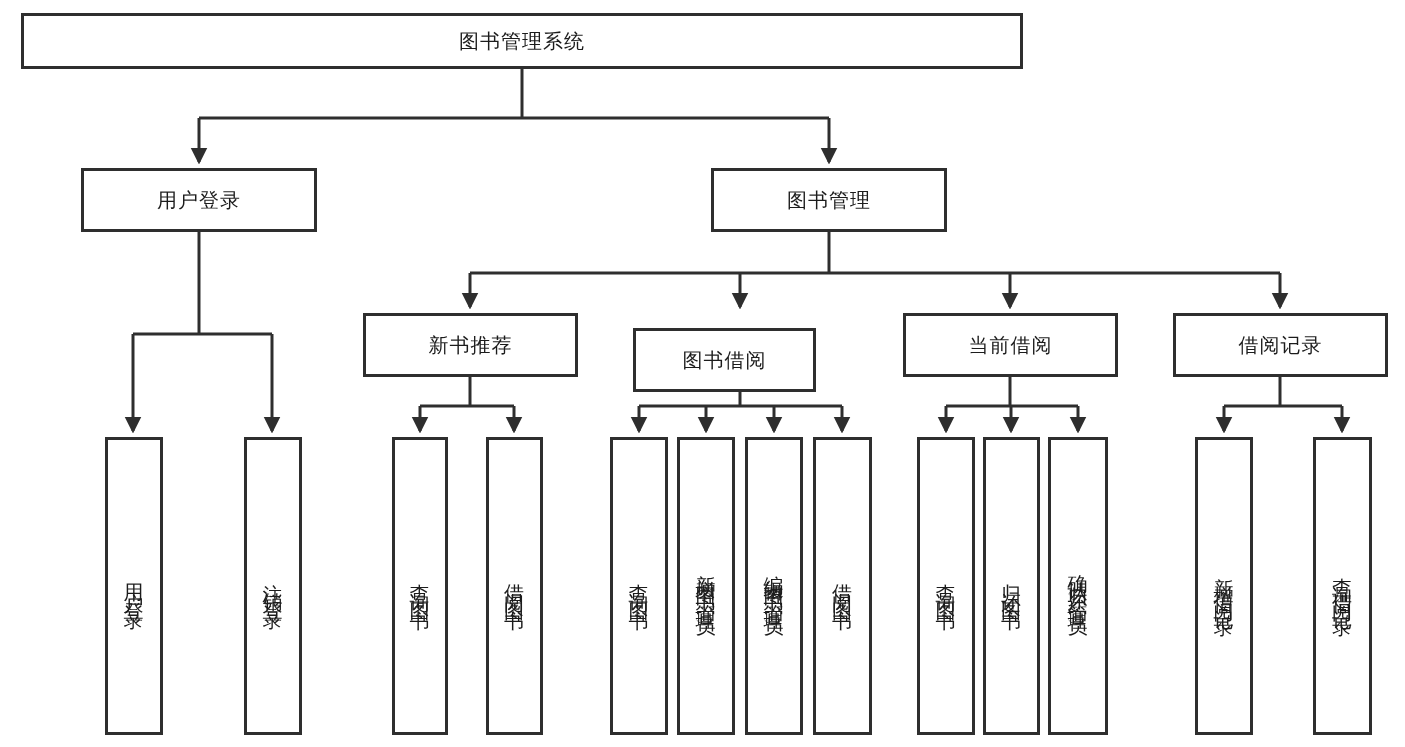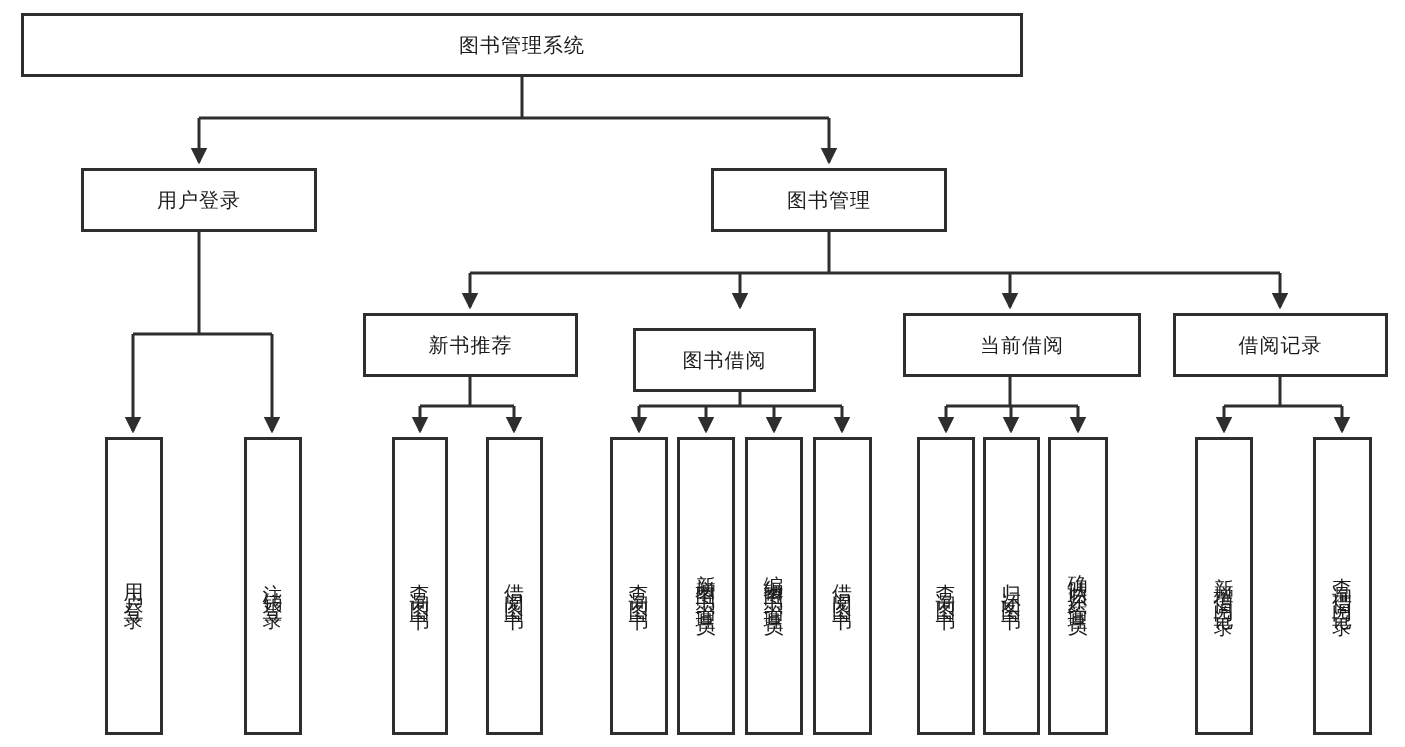--- a/index.html
+++ b/index.html
@@ -100,28 +100,28 @@
       <line x1="1011" y1="406" x2="1011" y2="431" marker-end="url(#arw)"></line>
       <line x1="1078" y1="406" x2="1078" y2="431" marker-end="url(#arw)"></line>
 
       <line x1="1280" y1="377" x2="1280" y2="406"></line>
       <line x1="1224" y1="406" x2="1342" y2="406"></line>
       <line x1="1224" y1="406" x2="1224" y2="431" marker-end="url(#arw)"></line>
       <line x1="1342" y1="406" x2="1342" y2="431" marker-end="url(#arw)"></line>
     </g>
   </svg>
 
-  <div class="box h-box" style="left:21px; top:13px; width:1002px; height:64px;">图书管理系统</div>
+  <div class="box h-box" style="left:21px; top:13px; width:1002px; height:56px;">图书管理系统</div>
 
   <div class="box h-box" style="left:81px; top:168px; width:236px; height:64px;">用户登录</div>
   <div class="box h-box" style="left:711px; top:168px; width:236px; height:64px;">图书管理</div>
 
   <div class="box h-box" style="left:363px; top:313px; width:215px; height:64px;">新书推荐</div>
   <div class="box h-box" style="left:633px; top:328px; width:183px; height:64px;">图书借阅</div>
-  <div class="box h-box" style="left:903px; top:313px; width:238px; height:64px;font-family:Liberation Serif, serif;">当前借阅</div>
+  <div class="box h-box" style="left:903px; top:313px; width:215px; height:64px;font-family:Liberation Serif, serif;">当前借阅</div>
   <div class="box h-box" style="left:1173px; top:313px; width:215px; height:64px;">借阅记录</div>
 
   <div class="box v-box" style="left:105px; top:437px; width:58px; height:298px;">用户登录</div>
   <div class="box v-box" style="left:244px; top:437px; width:58px; height:298px;">注销登录</div>
 
   <div class="box v-box" style="left:392px; top:437px; width:56px; height:298px;">查询图书</div>
   <div class="box v-box" style="left:486px; top:437px; width:57px; height:298px;">借阅图书</div>
 
   <div class="box v-box" style="left:610px; top:437px; width:58px; height:298px;">查询图书</div>
   <div class="box v-box" style="left:677px; top:437px; width:58px; height:298px; letter-spacing:6px;">新增图书（管理员）</div>

